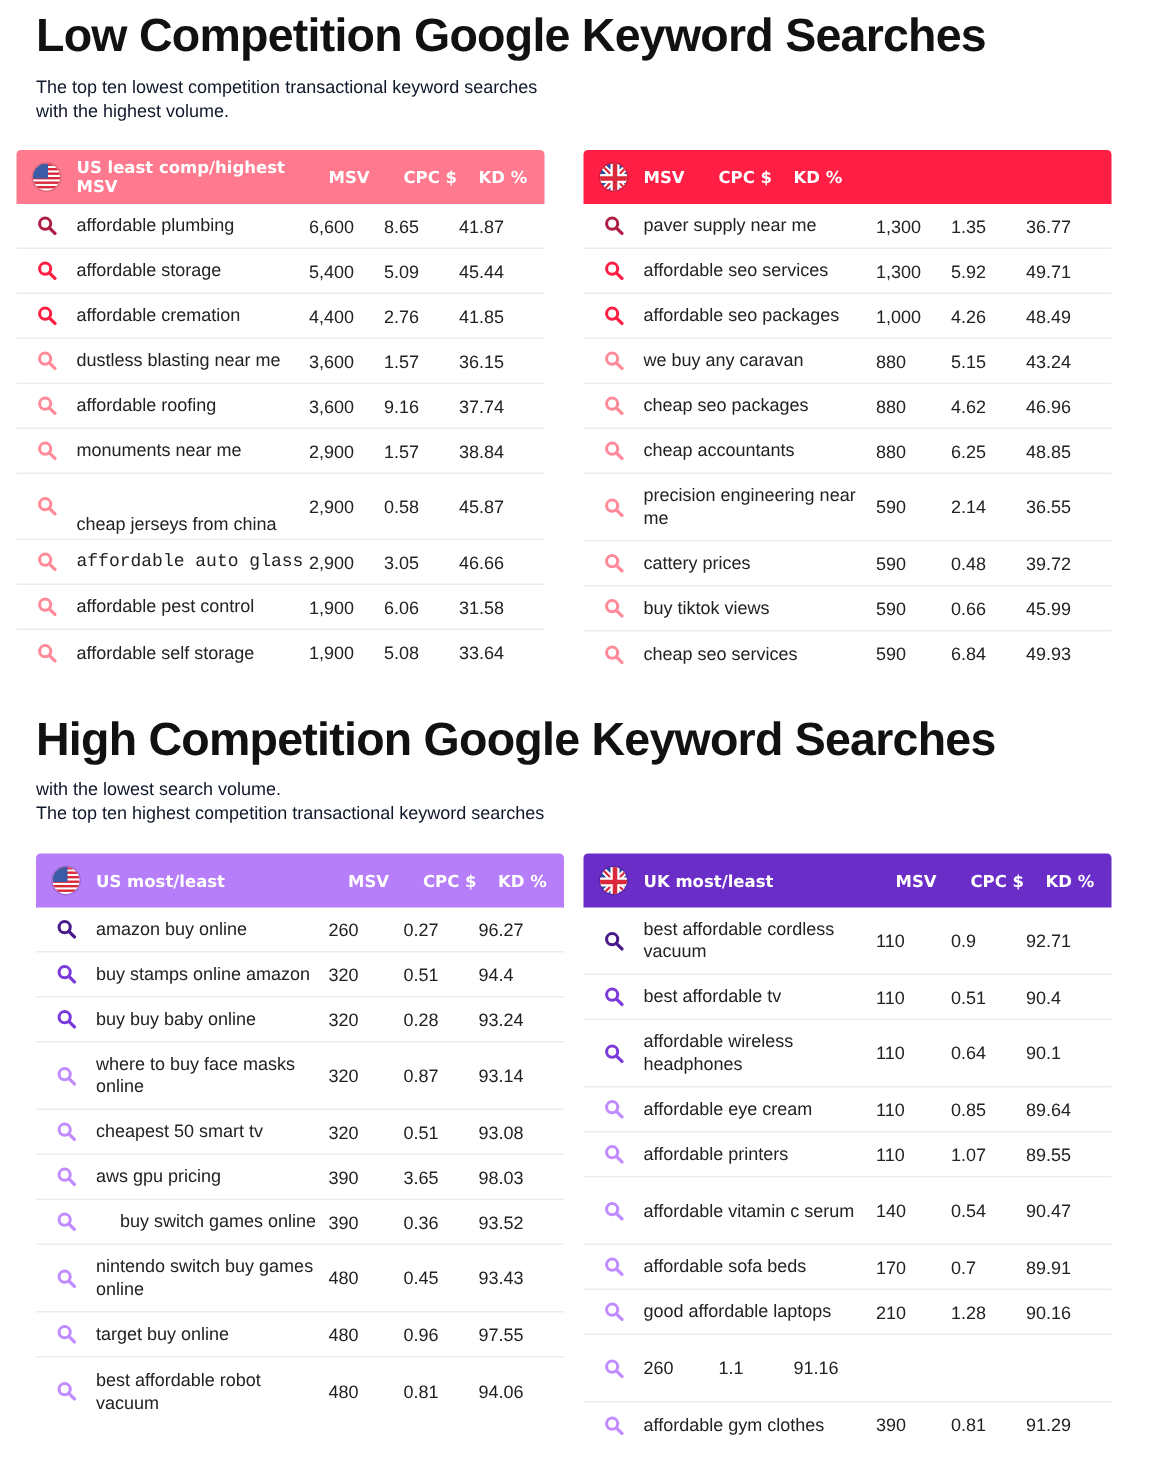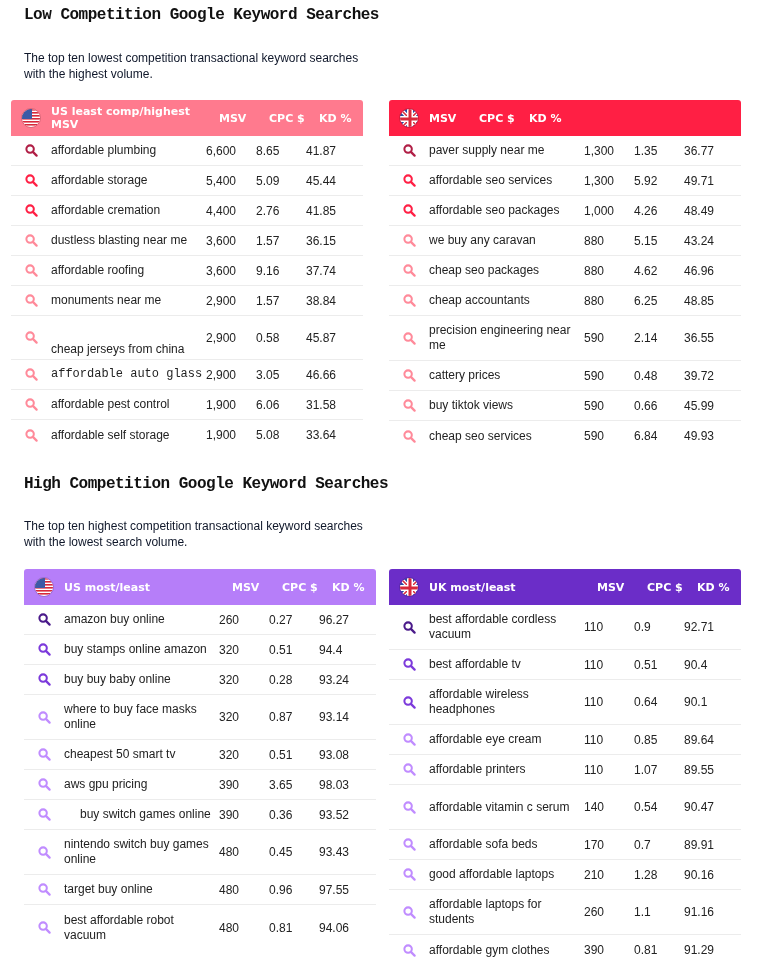--- a/index.html
+++ b/index.html
@@ -1,21 +1,21 @@
 <!DOCTYPE html>
 <html><head>
   <meta charset="utf-8">
   <style>
     * { box-sizing: border-box; margin: 0; padding: 0; }
     html, body { width: 774px; height: 978px; background: #ffffff; overflow: hidden; }
     body { font-family: "Liberation Sans", "DejaVu Sans", sans-serif; color: #1a1a1a; position: relative; }
     .section-title {
       position: absolute; left: 24px;
-      font-family: Liberation Mono, monospace; font-weight: bold;
-      font-size: 16px; letter-spacing: -0.5px; color: #111;
+      font-family: Liberation Sans, sans-serif; font-weight: bold;
+      font-size: 31px; letter-spacing: -0.5px; color: #111;
     }
     .section-desc {
       position: absolute; left: 24px; width: 360px;
       font-size: 12px; line-height: 16px; color: #0f172a;
     }
     .table {
       position: absolute; width: 352px;
     }
     .thead {
       height: 36px; border-radius: 3px 3px 0 0;
@@ -317,22 +317,22 @@
       </span>
       <span class="col-kw" style="max-width: 155px;">cheap seo services</span>
       <span class="col-msv">590</span>
       <span class="col-cpc">6.84</span>
       <span class="col-kd">49.93</span>
     </div>
   </div>
 
 <div class="section-title" style="top:475px;">High Competition Google Keyword Searches</div>
 <div class="section-desc" style="top:518px;">
+  <div>with the lowest search volume.</div>
   <div>The top ten highest competition transactional keyword searches</div>
-  <div>with the lowest search volume.</div>
 </div>
 
 <div class="table" id="t-high-us" style="left:24px; top:569px;">
     <div class="thead" style="background:#b67ef9">
       <span class="flag"><svg viewBox="0 0 20 20" width="20" height="20">
           <rect width="20" height="20" fill="#fff"></rect>
           <rect y="0" width="20" height="1.6" fill="#d8283a"></rect>
           <rect y="3" width="20" height="1.6" fill="#d8283a"></rect>
           <rect y="6" width="20" height="1.6" fill="#d8283a"></rect>
           <rect y="9" width="20" height="1.6" fill="#d8283a"></rect>
@@ -579,21 +579,20 @@
       <span class="col-cpc">1.28</span>
       <span class="col-kd">90.16</span>
     </div>
     <div class="row tall">
       <span class="icon">
         <svg width="13" height="13" viewBox="0 0 14 14">
           <circle cx="5.5" cy="5.5" r="4" fill="none" stroke="#c08cff" stroke-width="2.2"></circle>
           <line x1="8.5" y1="8.5" x2="12.5" y2="12.5" stroke="#c08cff" stroke-width="2.4" stroke-linecap="round"></line>
         </svg>
       </span>
-      <span class="col-kw" style="max-width: 155px;">affordable laptops for students</span>
       <span class="col-msv">260</span>
       <span class="col-cpc">1.1</span>
       <span class="col-kd">91.16</span>
     </div>
     <div class="row">
       <span class="icon">
         <svg width="13" height="13" viewBox="0 0 14 14">
           <circle cx="5.5" cy="5.5" r="4" fill="none" stroke="#c08cff" stroke-width="2.2"></circle>
           <line x1="8.5" y1="8.5" x2="12.5" y2="12.5" stroke="#c08cff" stroke-width="2.4" stroke-linecap="round"></line>
         </svg>

